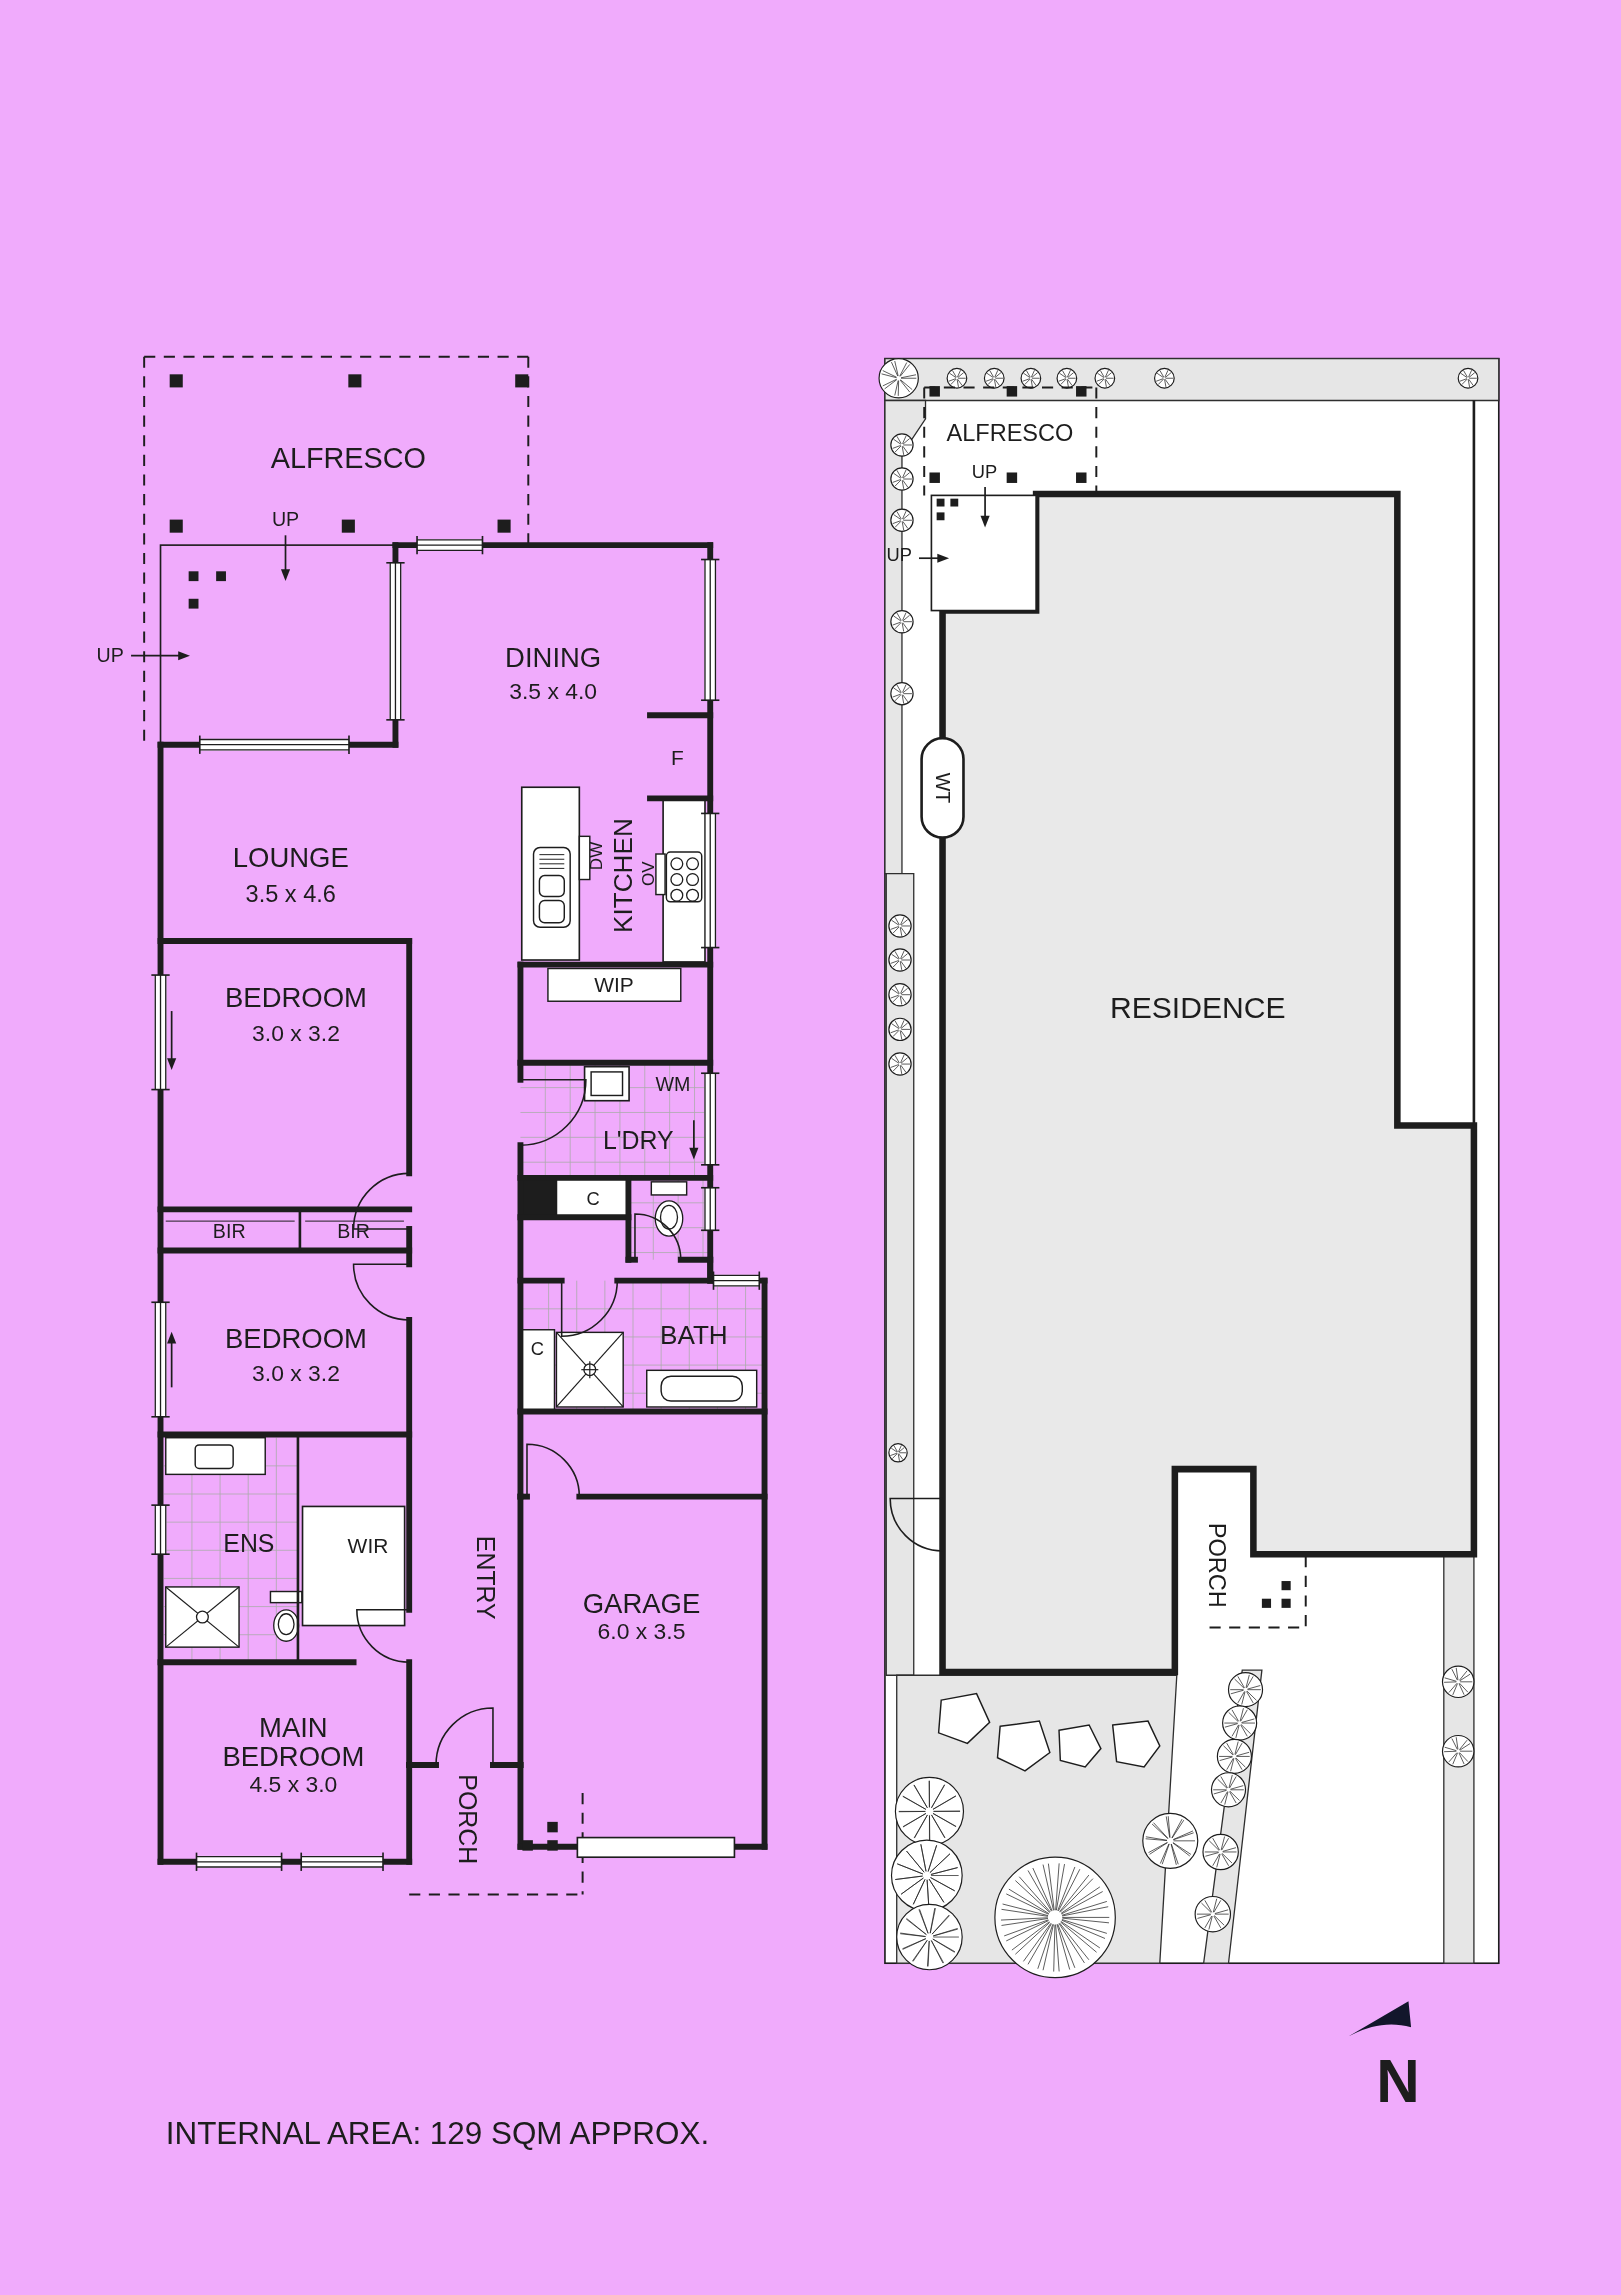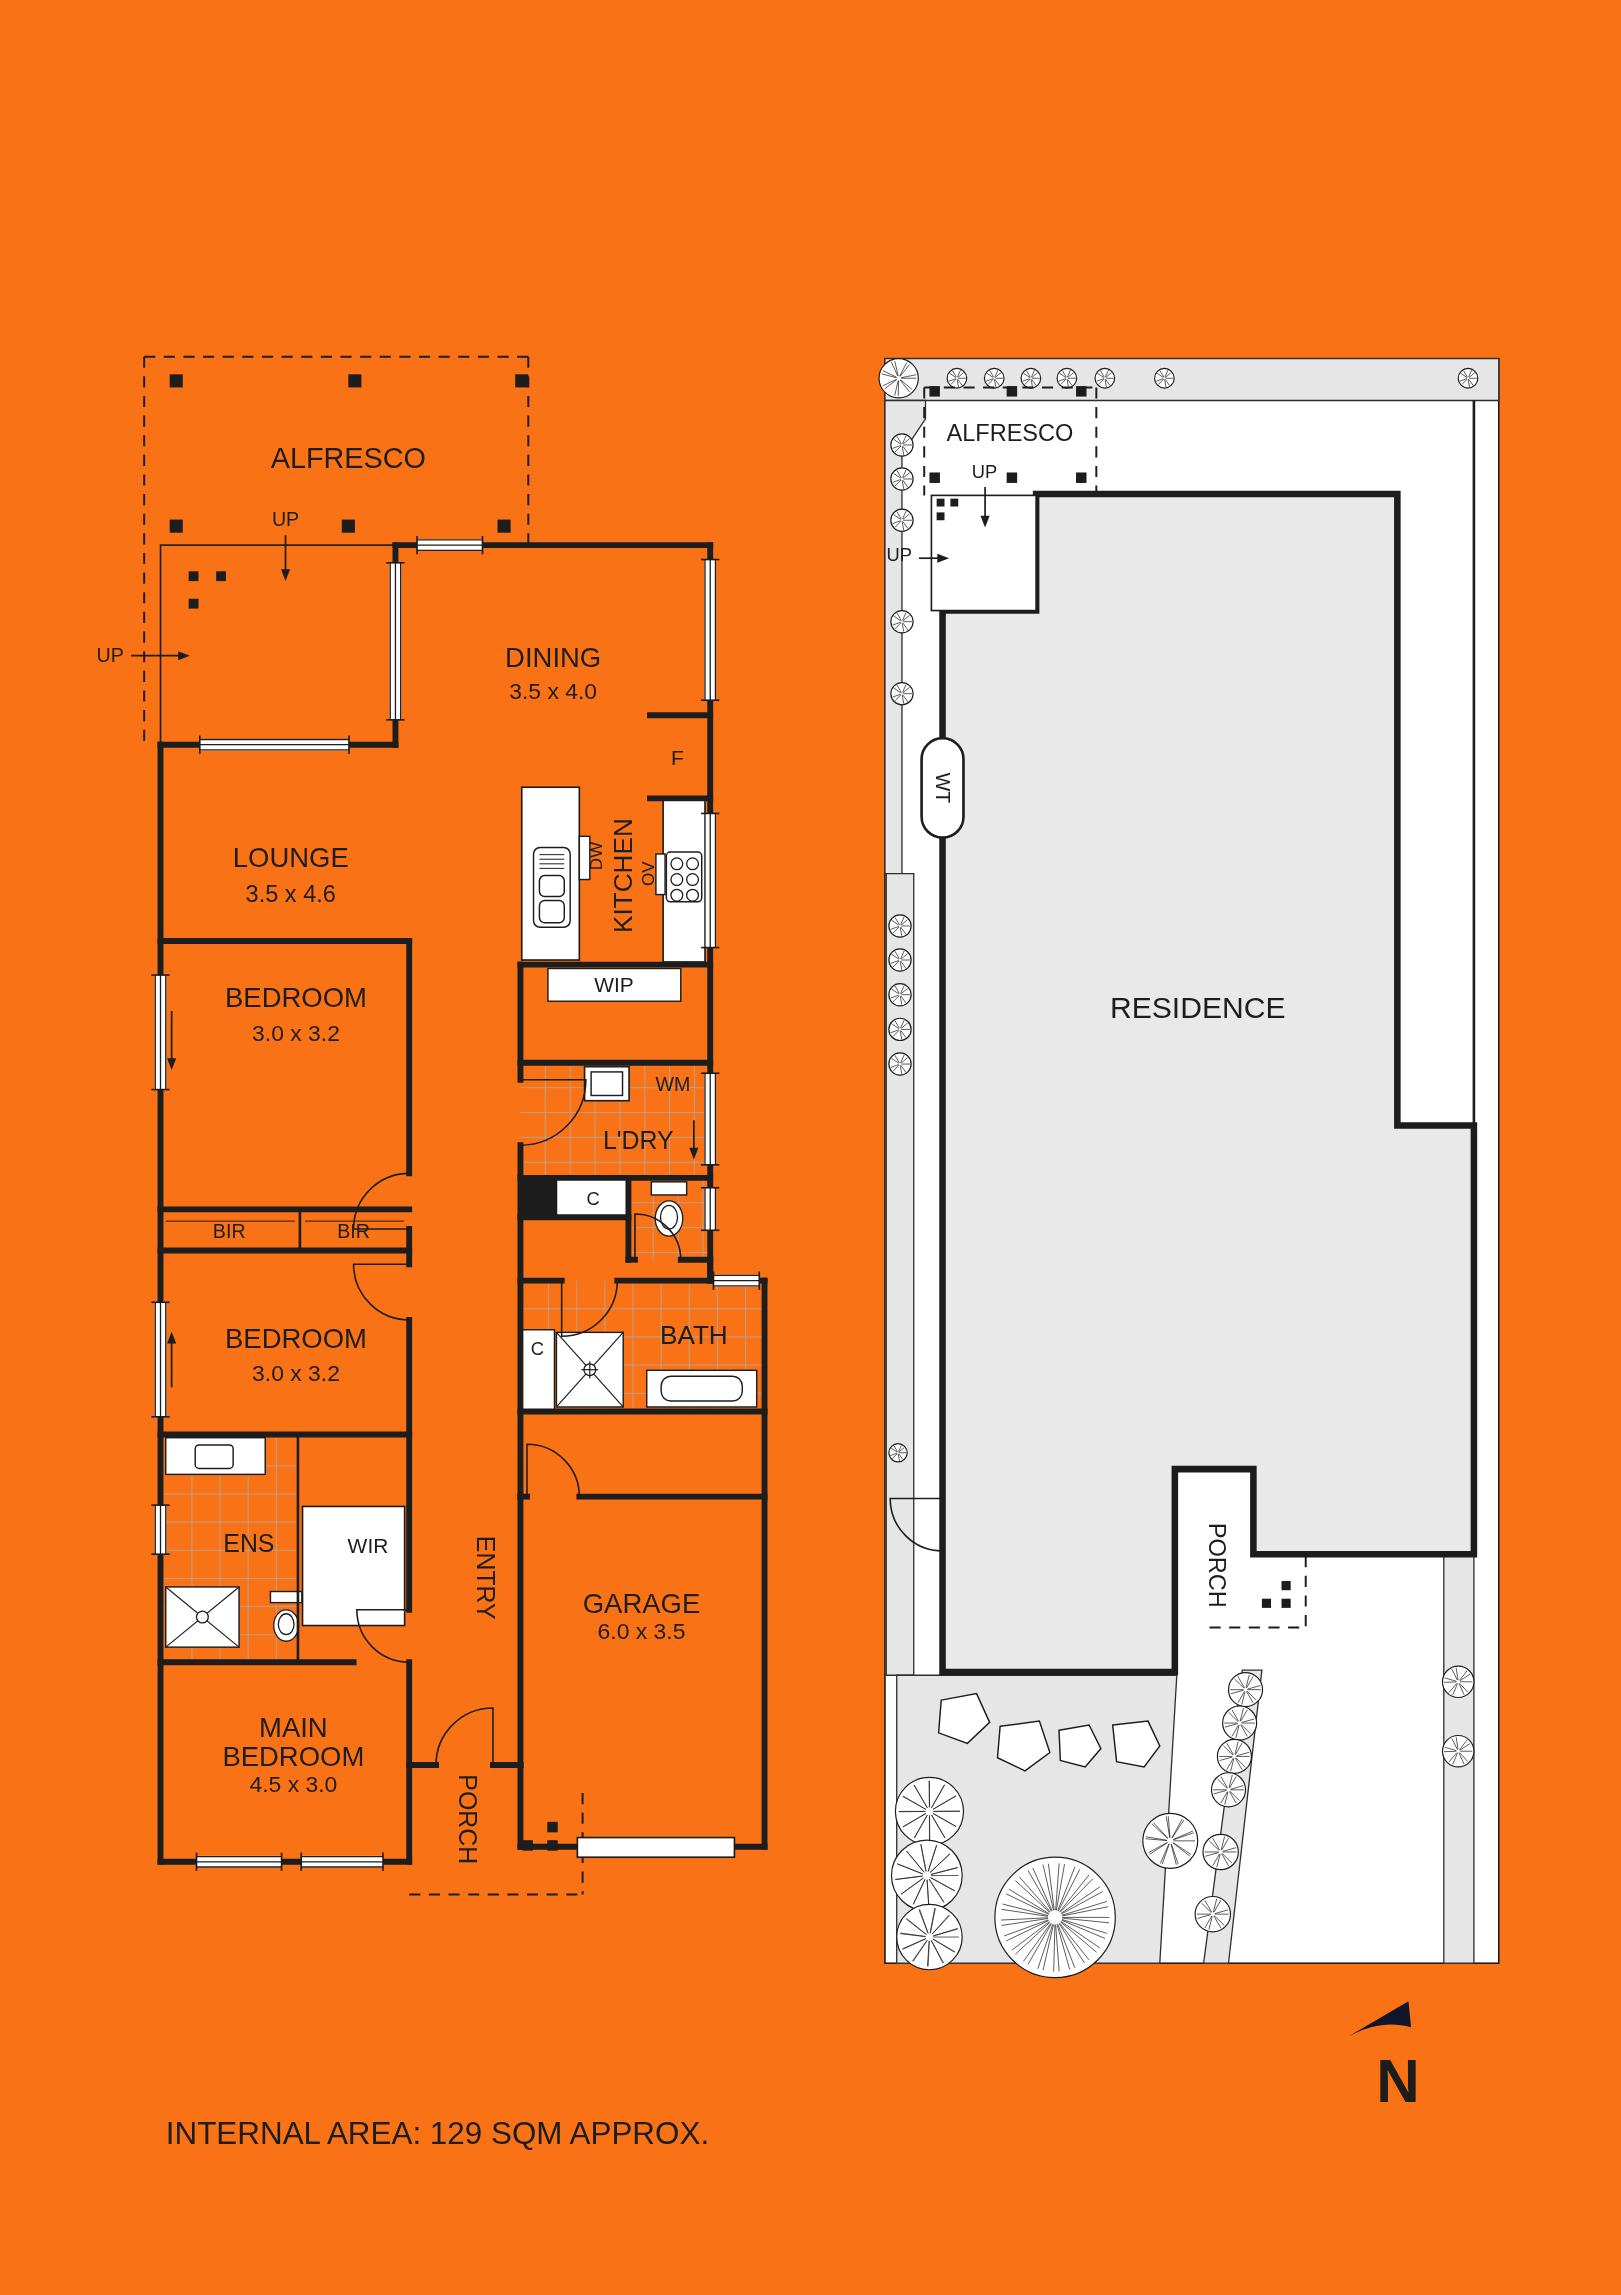--- a/index.html
+++ b/index.html
@@ -1,16 +1,16 @@
 <!DOCTYPE html>
 <html style="font-size:10.5px"><head>
 <meta charset="utf-8">
 <style>
   html,body{margin:0;padding:0;background:#fff;}
-  #page{position:relative;width:1622px;height:2295px;background:#f97316;overflow:hidden;}
+  #page{position:relative;width:1622px;height:2295px;background:#f0abfc;overflow:hidden;}
   svg{position:absolute;left:0;top:0;}
   text{font-family:"Liberation Sans","DejaVu Sans",sans-serif;fill:#1d1d1d;}
 </style>
 </head>
 <body>
 
 <div id="page">
   <svg id="plan" width="1622" height="2295" viewBox="0 0 2478 3507" xmlns="http://www.w3.org/2000/svg">
       <rect x="1352" y="548" width="938" height="2452" fill="#fff" stroke="#1d1d1d" stroke-width="2.5"></rect>
       <polygon points="1352,548 2290,548 2290,612 1352,612" fill="#e6e6e6" stroke="#2e2e2e" stroke-width="2"></polygon>

